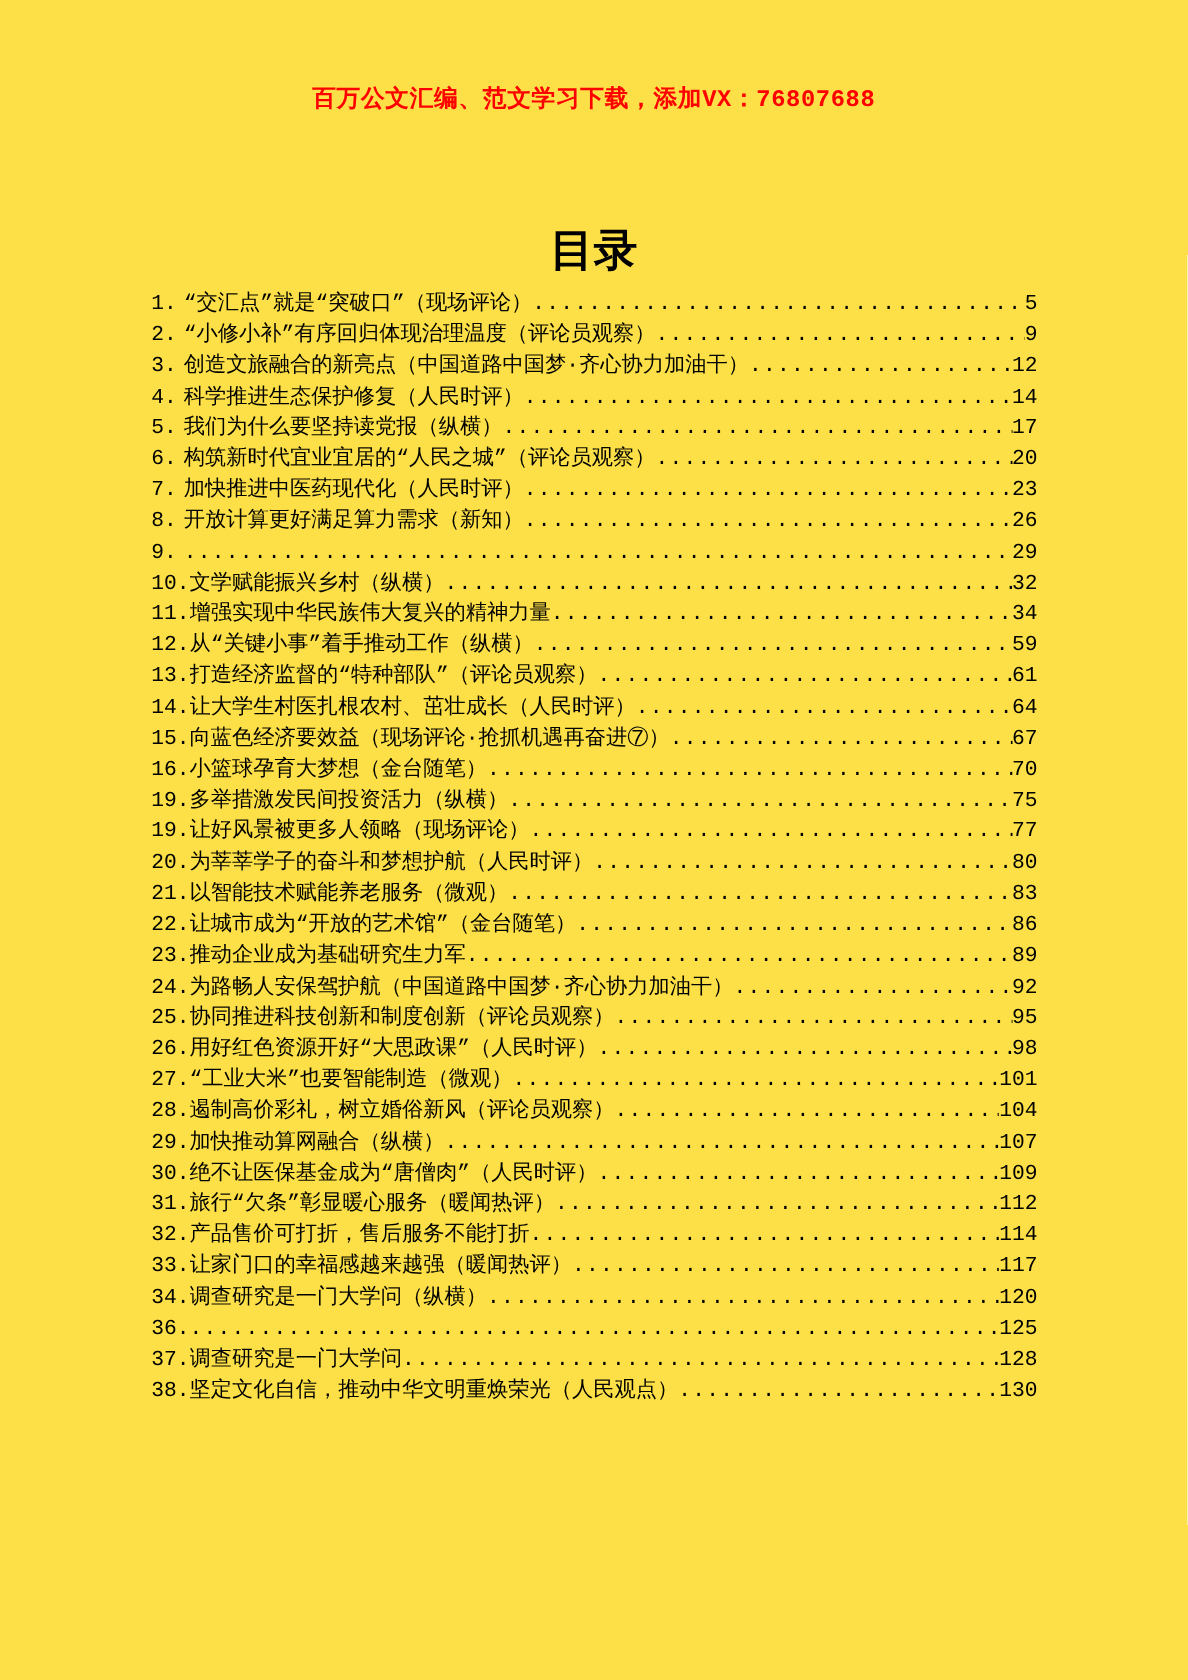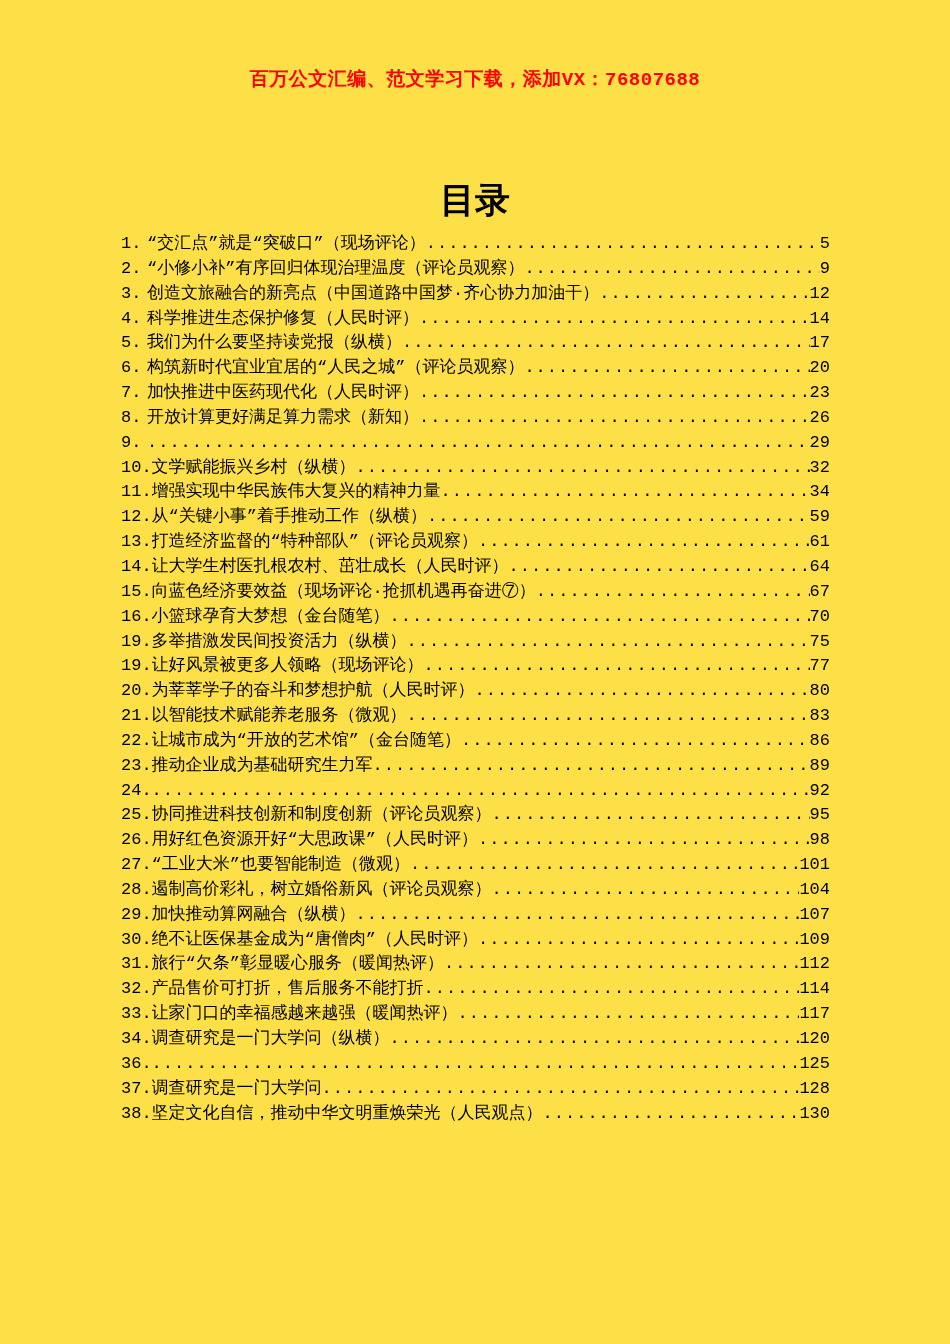--- a/index.html
+++ b/index.html
@@ -239,20 +239,21 @@
 
   <li class="toc-entry">
     <span class="num">23.</span>
     <span class="title">推动企业成为基础研究生力军</span>
     <span class="leader"></span>
     <span class="pagenum">89</span>
   </li>
 
   <li class="toc-entry">
     <span class="num">24.</span>
+    <span class="title">为路畅人安保驾护航（中国道路中国梦·齐心协力加油干）</span>
     <span class="leader"></span>
     <span class="pagenum">92</span>
   </li>
 
   <li class="toc-entry">
     <span class="num">25.</span>
     <span class="title">协同推进科技创新和制度创新（评论员观察）</span>
     <span class="leader"></span>
     <span class="pagenum">95</span>
   </li>

